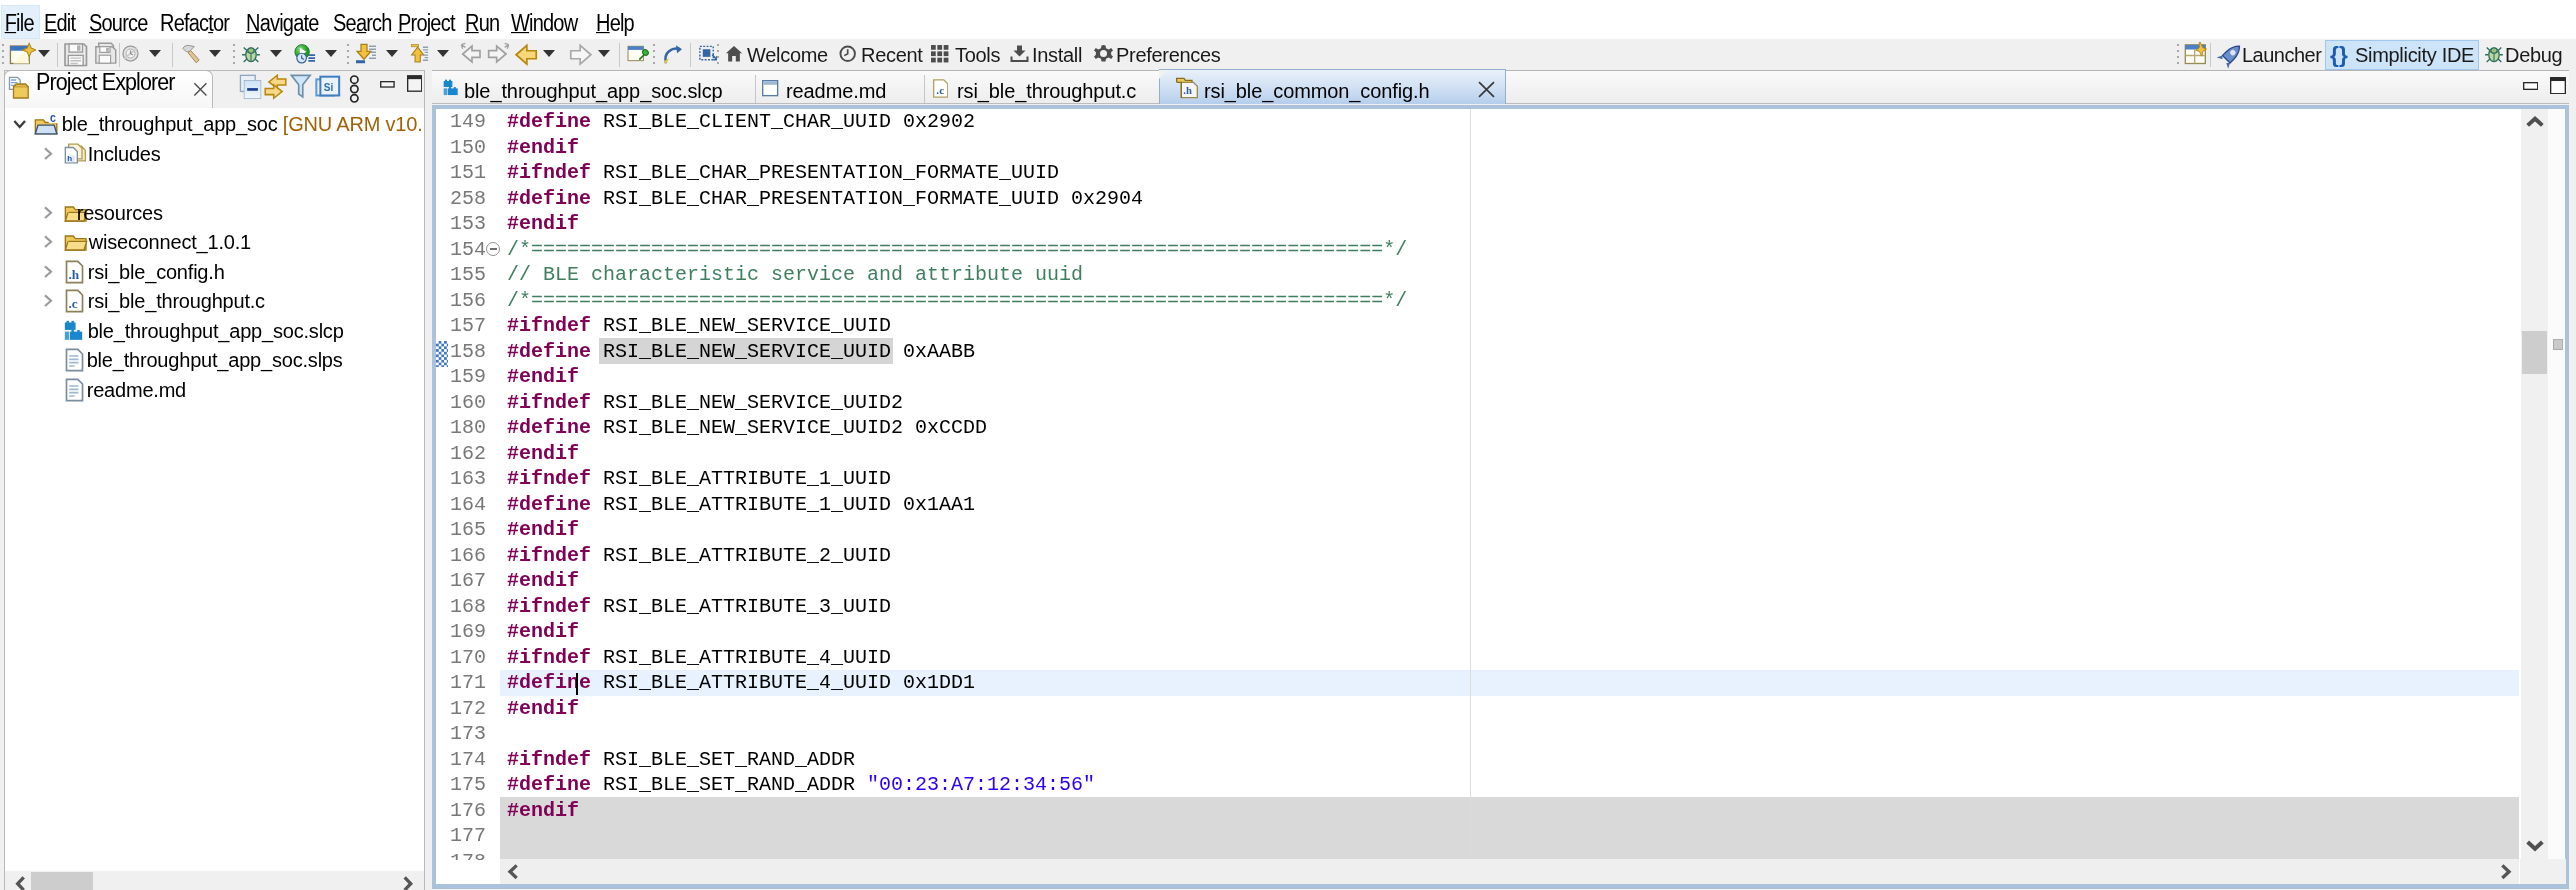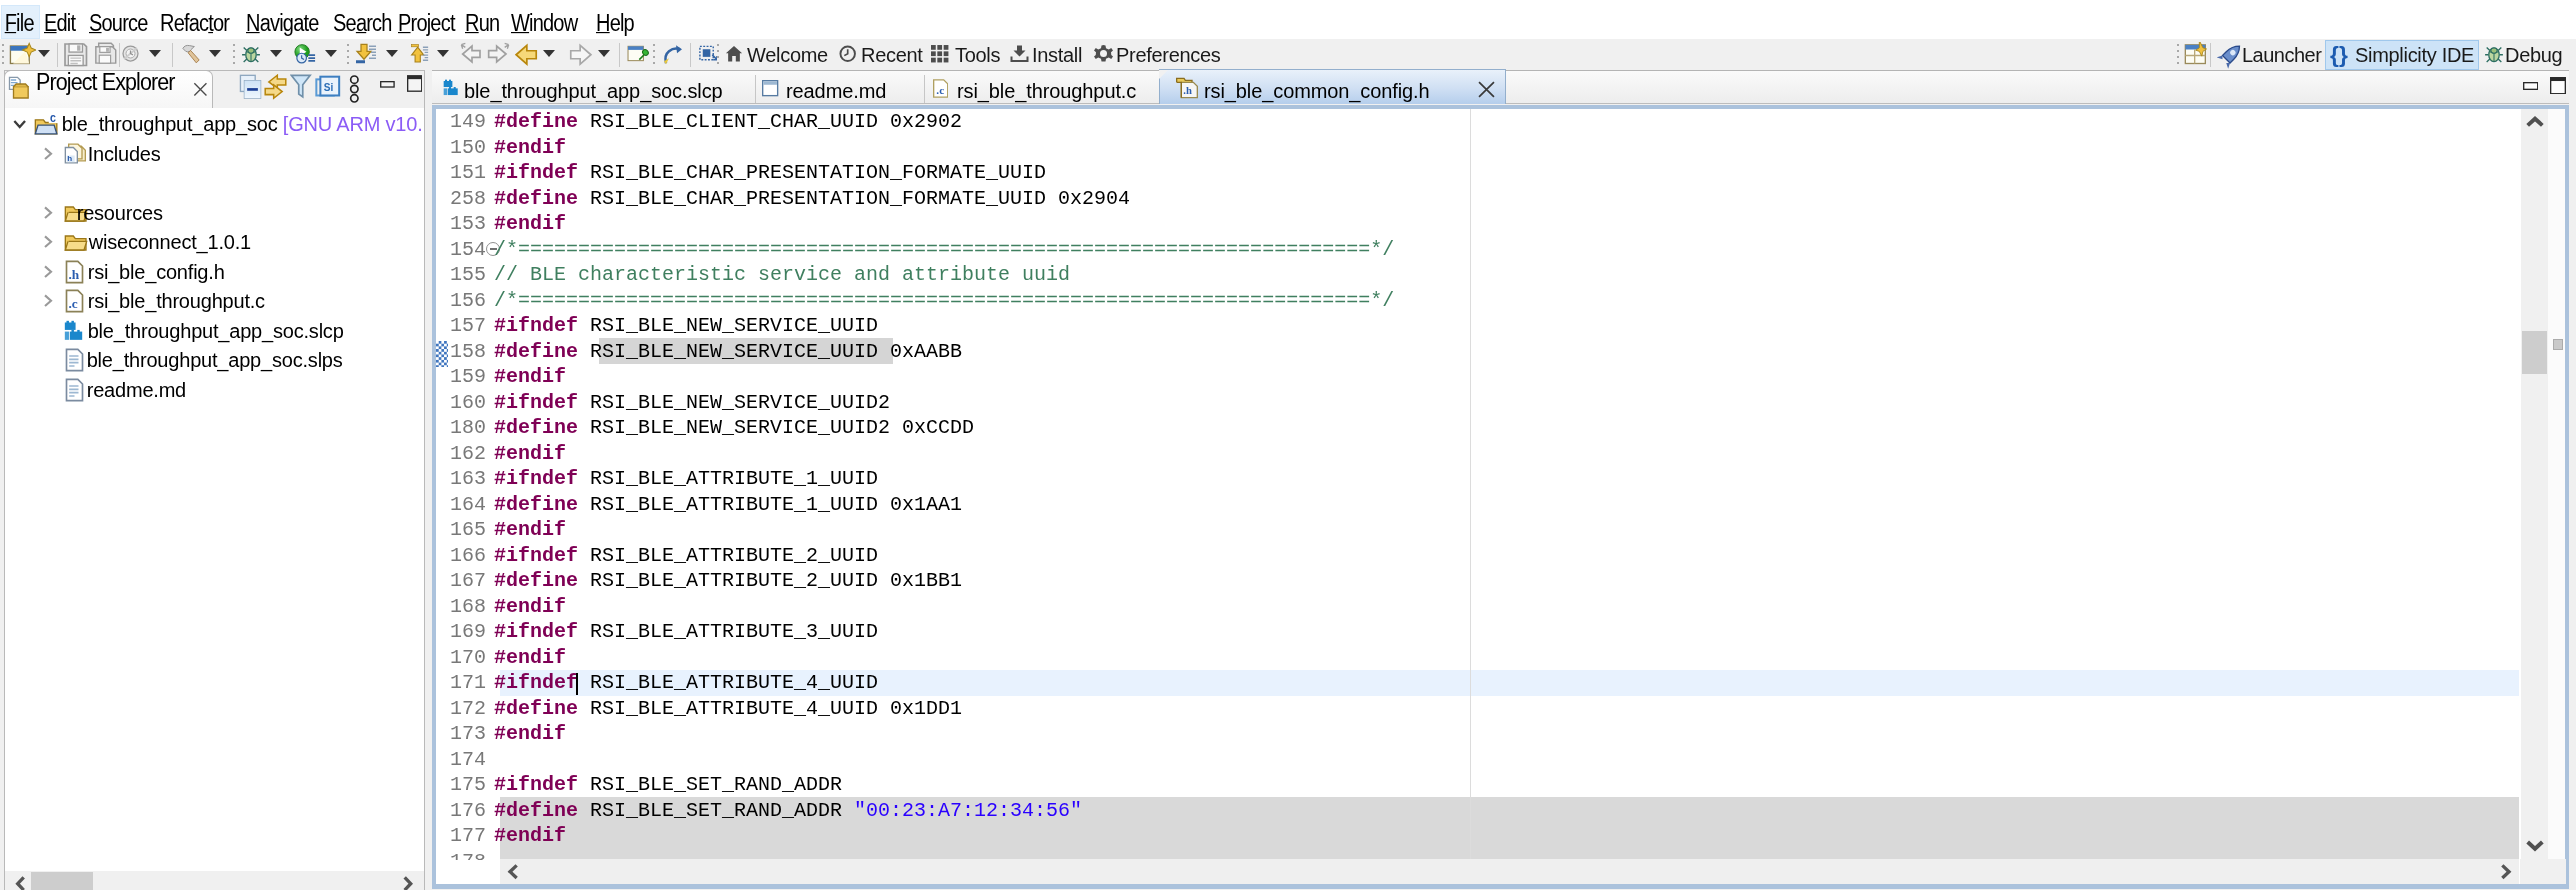--- a/index.html
+++ b/index.html
@@ -31,21 +31,21 @@
 #edbox{left:432px;top:105px;width:2137px;height:784px;background:#abc2dc;}
 #edwhite{left:436px;top:109px;width:2129px;height:775px;background:#ffffff;}
 #edtabs{left:432px;top:70px;width:2137px;height:34px;background:linear-gradient(#fafafa,#ededed);border-top:0.7px solid #b4b4b4;border-bottom:0.7px solid #bcbcbc;}
 .etab-sep{position:absolute;top:5.4px;width:0.7px;height:28px;background:#c6c6c6;}
 .etlabel{position:absolute;top:0;height:34px;line-height:42px;font-size:20px;letter-spacing:-0.1px;color:#000;white-space:nowrap;}
 #atab{position:absolute;left:727px;top:-0.7px;width:347px;height:35px;background:linear-gradient(#e9f1fa 0%,#cfdff3 55%,#b5ceec 100%);border:0.7px solid #93afcd;border-bottom:none;}
 #atab:before{content:"";position:absolute;left:-0.7px;top:-0.7px;border-top:9.4px solid #f1f1f1;border-right:9.4px solid transparent;}
 
 #gutter{position:absolute;left:0px;top:0px;width:50px;}
 .ln{height:25.5px;line-height:25.5px;font-family:"Liberation Mono",monospace;font-size:20px;color:#787878;text-align:right;}
-#code{position:absolute;left:58px;top:0px;}
+#code{position:absolute;left:71px;top:0px;}
 .cl{height:25.5px;line-height:25.5px;font-family:"Liberation Mono",monospace;font-size:20px;color:#000;white-space:pre;}
 .cl b{color:#7f0055;font-weight:bold;}
 .cmt{color:#3f7f5f;}
 .str{color:#2a00ff;}
 </style></head>
 <body>
 <div id="root">
 
 <div id="menubar" class="abs"></div>
 <div id="mhl" class="abs"></div>
@@ -310,21 +310,21 @@
   <div class="trow" style="top:1.3px;">
     <svg class="abs" style="left:8px;top:9.4px;" width="13.4" height="10.7" viewBox="0 0 20 16">
           <path d="M2 3 L10 12 L18 3" fill="none" stroke="#3c3c3c" stroke-width="3.5"></path>
         </svg>
     <svg class="abs" style="left:29.5px;top:3.4px;" width="25.5" height="23" viewBox="0 0 38 34">
           <path d="M2 10 H14 L17 14 H34 V31 H2 Z" fill="#f0c95c" stroke="#9b7718" stroke-width="2"></path>
           <path d="M6 18 H30 L34 31 H2 Z" fill="#cfe0f5" stroke="#35517a" stroke-width="2"></path>
           <rect x="22" y="1" width="14" height="14" fill="#fff"></rect>
           <text x="24" y="13" font-family="Liberation Mono" font-size="15" font-weight="bold" fill="#2255aa">C</text>
         </svg>
-    <span class="tlab" style="left:57px;">ble_throughput_app_soc <span style="color:#8b5cf6;">[GNU ARM v10.</span></span>
+    <span class="tlab" style="left:57px;">ble_throughput_app_soc <span style="color:#a16207;">[GNU ARM v10.</span></span>
   </div>
   <div class="trow" style="top:31px;">
     <svg class="abs" style="left:38px;top:8px;" width="10.7" height="13.4" viewBox="0 0 16 20">
           <path d="M3 2 L12 10 L3 18" fill="none" stroke="#9a9a9a" stroke-width="3.2"></path>
         </svg>
     <svg class="abs" style="left:59px;top:3.4px;" width="24" height="23" viewBox="0 0 36 34">
           <path d="M12 6 H26 L32 12 V28 H12 Z" fill="#f7eecb" stroke="#b49b52" stroke-width="2"></path>
           <path d="M7 3 H21 L27 9 V25 H7 Z" fill="#fdf6dd" stroke="#b49b52" stroke-width="2"></path>
           <path d="M2 8 H14 L20 14 V31 H2 Z" fill="#fff" stroke="#8090a0" stroke-width="2"></path>
           <rect x="4" y="20" width="12" height="10" fill="#dce9f6"></rect>
@@ -464,21 +464,20 @@
     <div class="cl"><b>#ifndef</b> RSI_BLE_NEW_SERVICE_UUID</div>
     <div class="cl"><b>#define</b> RSI_BLE_NEW_SERVICE_UUID 0xAABB</div>
     <div class="cl"><b>#endif</b></div>
     <div class="cl"><b>#ifndef</b> RSI_BLE_NEW_SERVICE_UUID2</div>
     <div class="cl"><b>#define</b> RSI_BLE_NEW_SERVICE_UUID2 0xCCDD</div>
     <div class="cl"><b>#endif</b></div>
     <div class="cl"><b>#ifndef</b> RSI_BLE_ATTRIBUTE_1_UUID</div>
     <div class="cl"><b>#define</b> RSI_BLE_ATTRIBUTE_1_UUID 0x1AA1</div>
     <div class="cl"><b>#endif</b></div>
     <div class="cl"><b>#ifndef</b> RSI_BLE_ATTRIBUTE_2_UUID</div>
-    <div class="cl"><b>#define</b> RSI_BLE_ATTRIBUTE_2_UUID 0x1BB1</div>
     <div class="cl"><b>#endif</b></div>
     <div class="cl"><b>#ifndef</b> RSI_BLE_ATTRIBUTE_3_UUID</div>
     <div class="cl"><b>#endif</b></div>
     <div class="cl"><b>#ifndef</b> RSI_BLE_ATTRIBUTE_4_UUID</div>
     <div class="cl"><b>#define</b> RSI_BLE_ATTRIBUTE_4_UUID 0x1DD1</div>
     <div class="cl"><b>#endif</b></div>
     <div class="cl">&nbsp;</div>
     <div class="cl"><b>#ifndef</b> RSI_BLE_SET_RAND_ADDR</div>
     <div class="cl"><b>#define</b> RSI_BLE_SET_RAND_ADDR <span class="str">"00:23:A7:12:34:56"</span></div>
     <div class="cl"><b>#endif</b></div>

